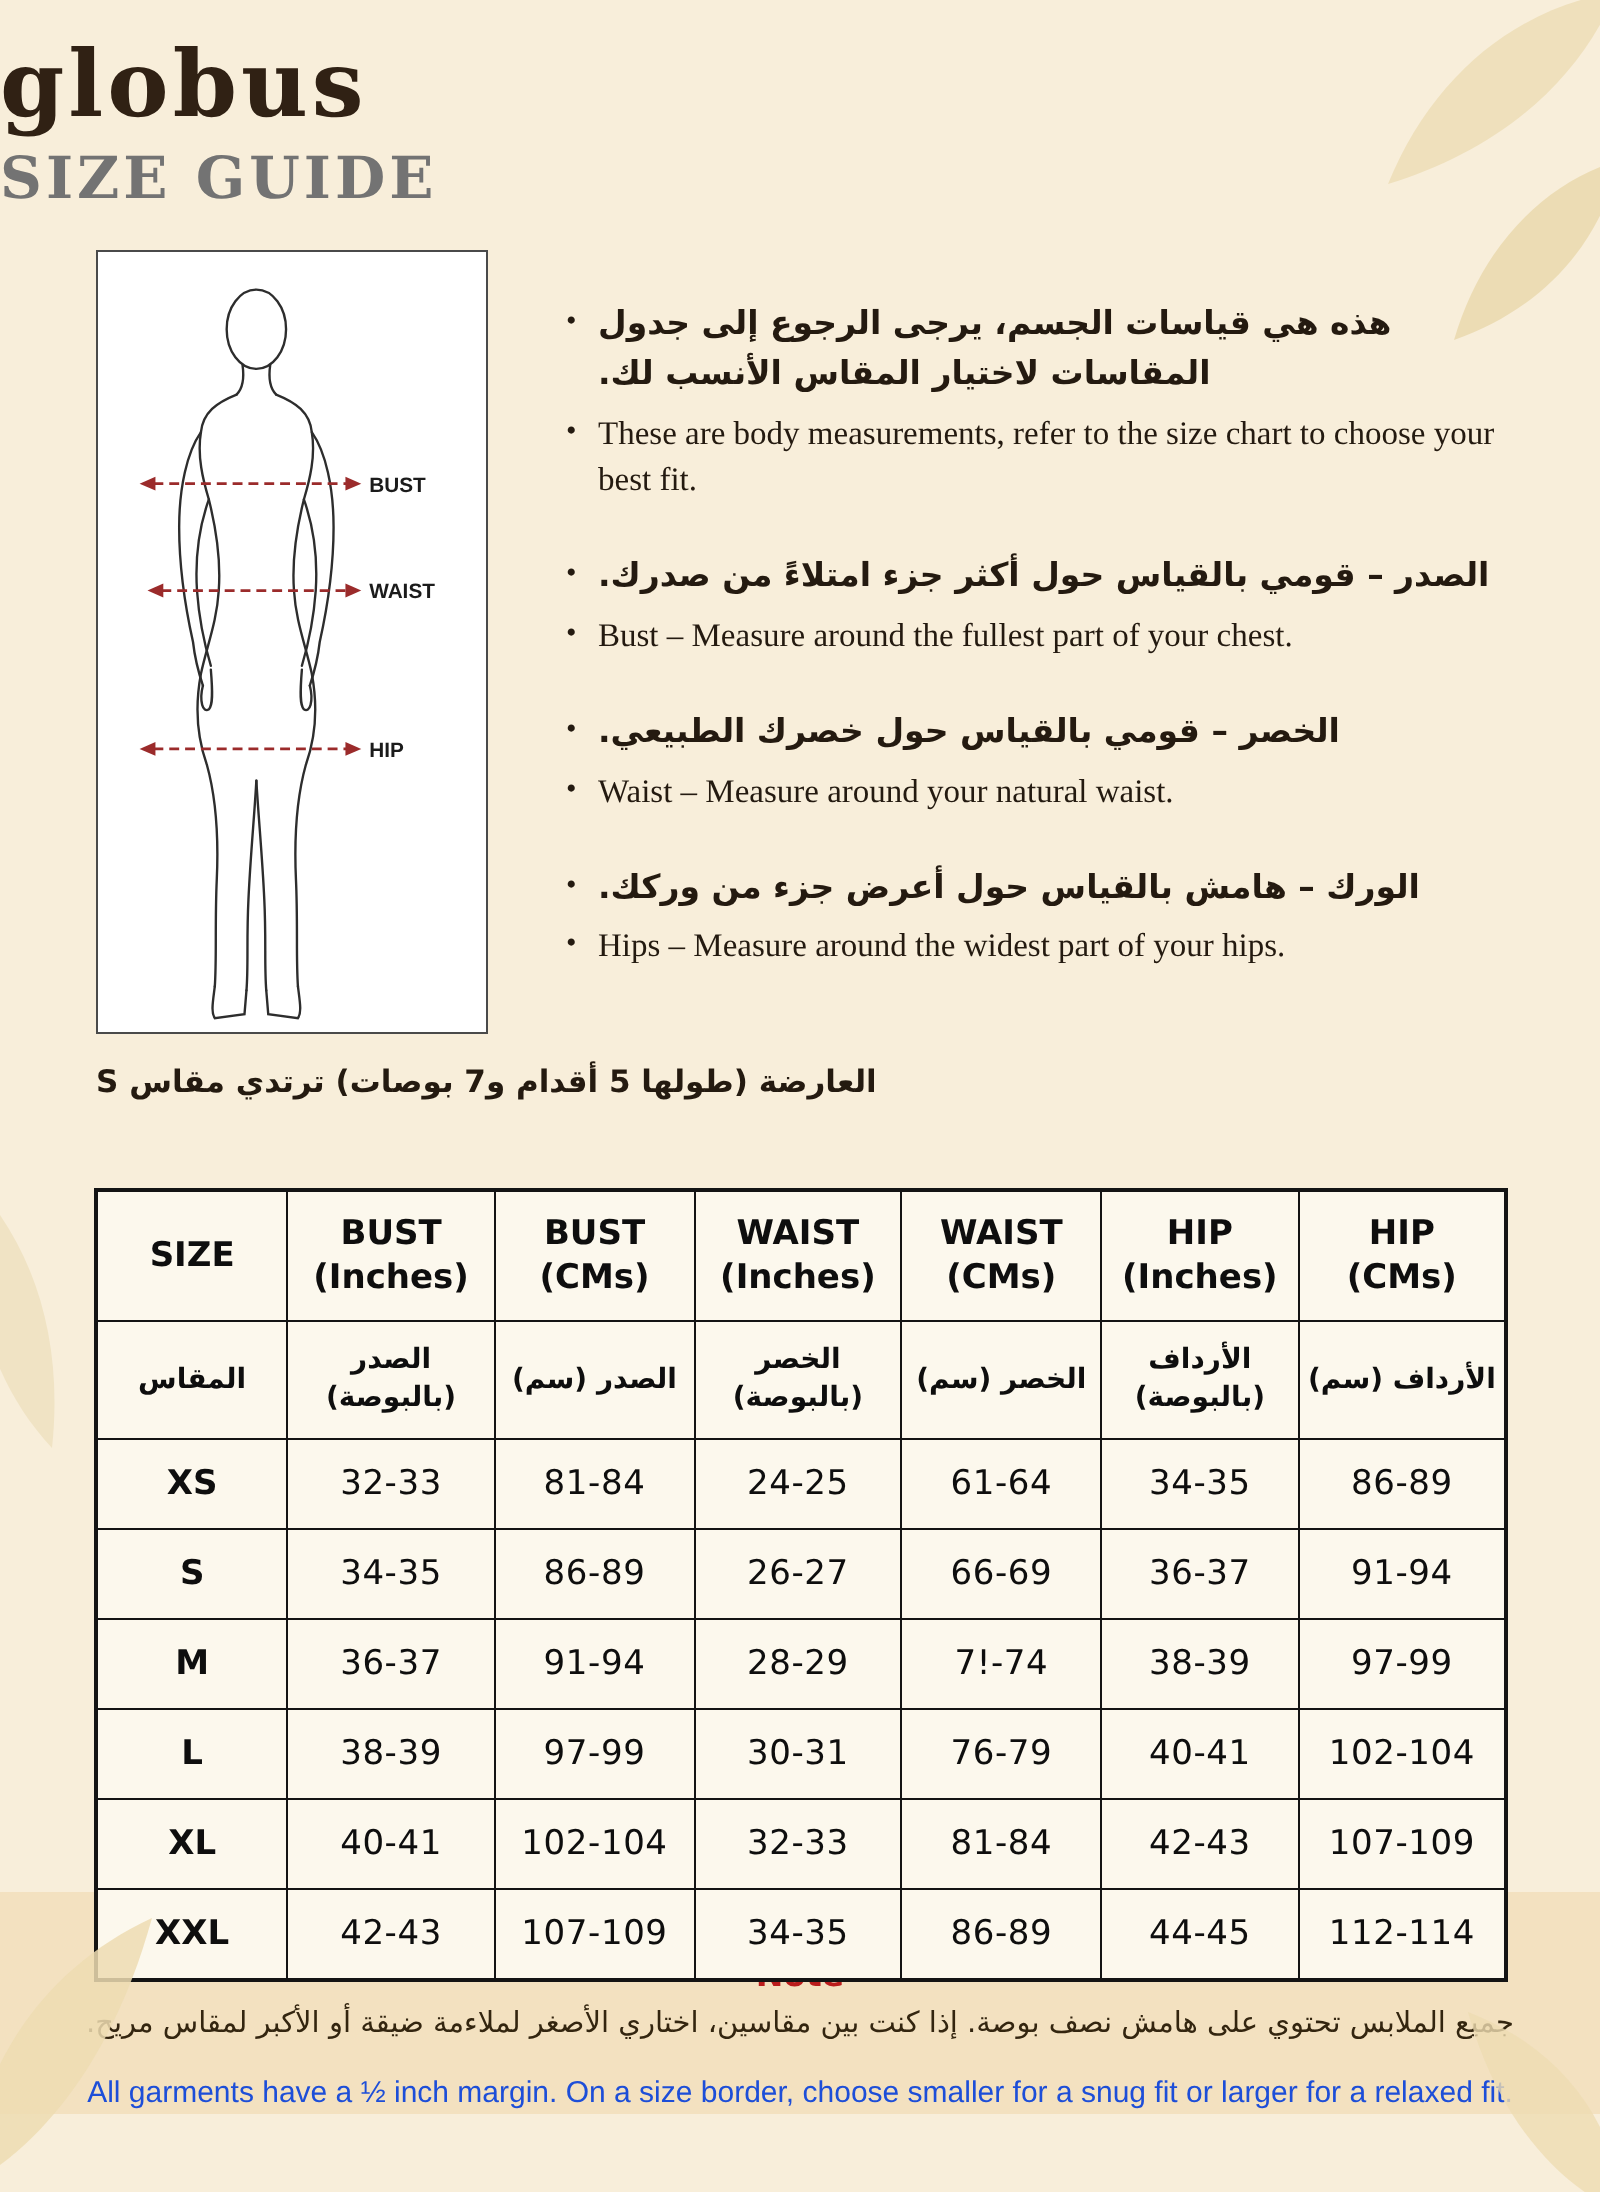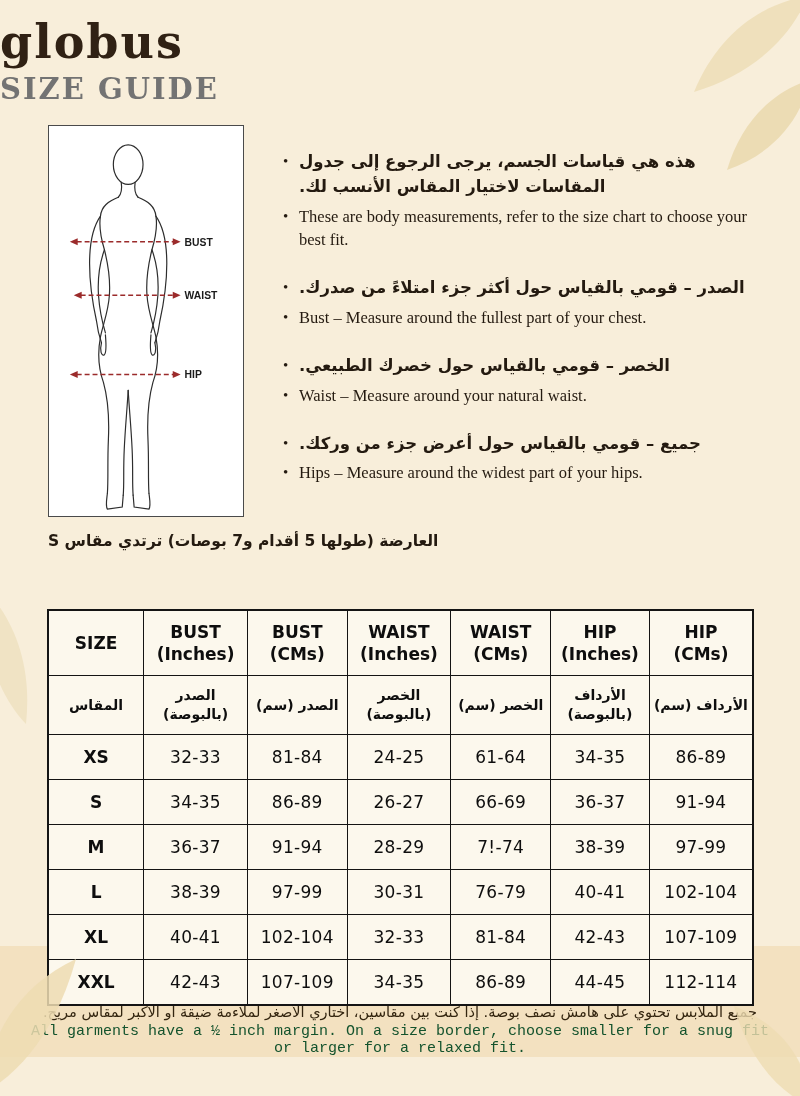--- a/index.html
+++ b/index.html
@@ -62,21 +62,21 @@
   }
   .model-en{
     font-family:"Liberation Serif", serif;
     font-size:15.5px;font-weight:700;color:#241a10;line-height:1.45;
   }
 
   
   .size-table-wrap{position:absolute;left:47px;top:594px;width:707px;z-index:3;}
   table.size-table{
     border-collapse:collapse;width:707px;
-    background:#fcf8ed;border:2px solid #141414;margin-top:15px;
+    background:#fcf8ed;border:2px solid #141414;
   }
   table.size-table th, table.size-table td{
     border:1.4px solid #141414;
     text-align:center;vertical-align:middle;
     padding:2px 3px;
   }
   th.h-en{
     font-family:"DejaVu Sans", sans-serif;
     font-size:17px;font-weight:700;color:#0e0e0e;
     white-space:pre-line;line-height:1.3;height:60px;
@@ -109,22 +109,22 @@
   .note-title-en{
     font-family:"DejaVu Sans", sans-serif;
     font-size:16.5px;font-weight:700;color:#b91c1c;margin-top:0;
   }
   .note-body-ar{
     direction:rtl;
     font-family:"DejaVu Sans", sans-serif;
     font-size:14.5px;color:#33250f;margin-top:7px;padding:0 20px;
   }
   .note-body-en{
-    font-family:Liberation Mono, monospace;
-    font-size:15px;color:#14532d;margin-top:3px;padding:0 20px;
+    font-family:Liberation Sans, sans-serif;
+    font-size:15px;color:#1d4ed8;margin-top:18px;padding:0 20px;
   }
 </style>
 </head>
 <body>
 
 <div class="page">
 
   <svg class="decor" style="right:-10px;top:-12px;" width="180" height="250" viewBox="0 0 180 250">
     <path d="M178,8 C128,16 86,50 64,104 C116,88 158,56 178,8 Z" fill="#efe0bc"></path>
     <path d="M180,92 C143,103 111,134 97,182 C142,166 170,134 180,92 Z" fill="#ecdcb4"></path>
@@ -215,21 +215,21 @@
       </div>
       <div class="bullet-item">
         <span class="marker">•</span>
         <span class="txt en-text">Waist – Measure around your natural waist.</span>
       </div>
     </div>
 
     <div class="bullet-group">
       <div class="bullet-item">
         <span class="marker">•</span>
-        <span class="txt ar-text">جميع – قومي بالقياس حول أعرض جزء من وركك.</span>
+        <span class="txt ar-text">الورك – هامش بالقياس حول أعرض جزء من وركك.</span>
       </div>
       <div class="bullet-item">
         <span class="marker">•</span>
         <span class="txt en-text">Hips – Measure around the widest part of your hips.</span>
       </div>
     </div>
 
   </div>
 
   <div class="model-note">

